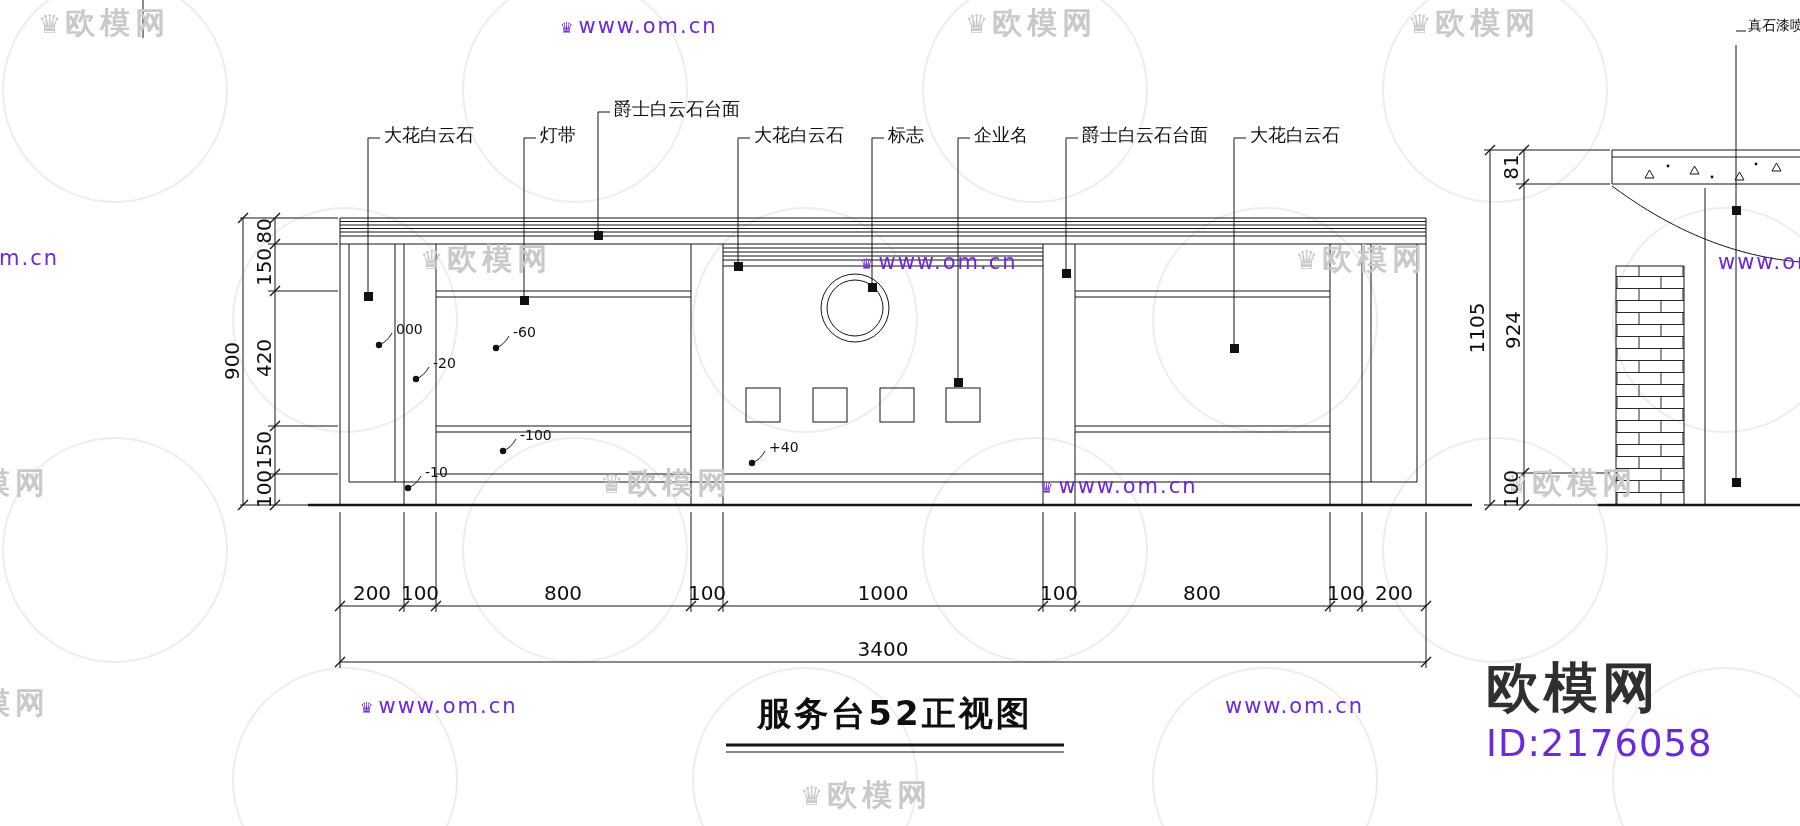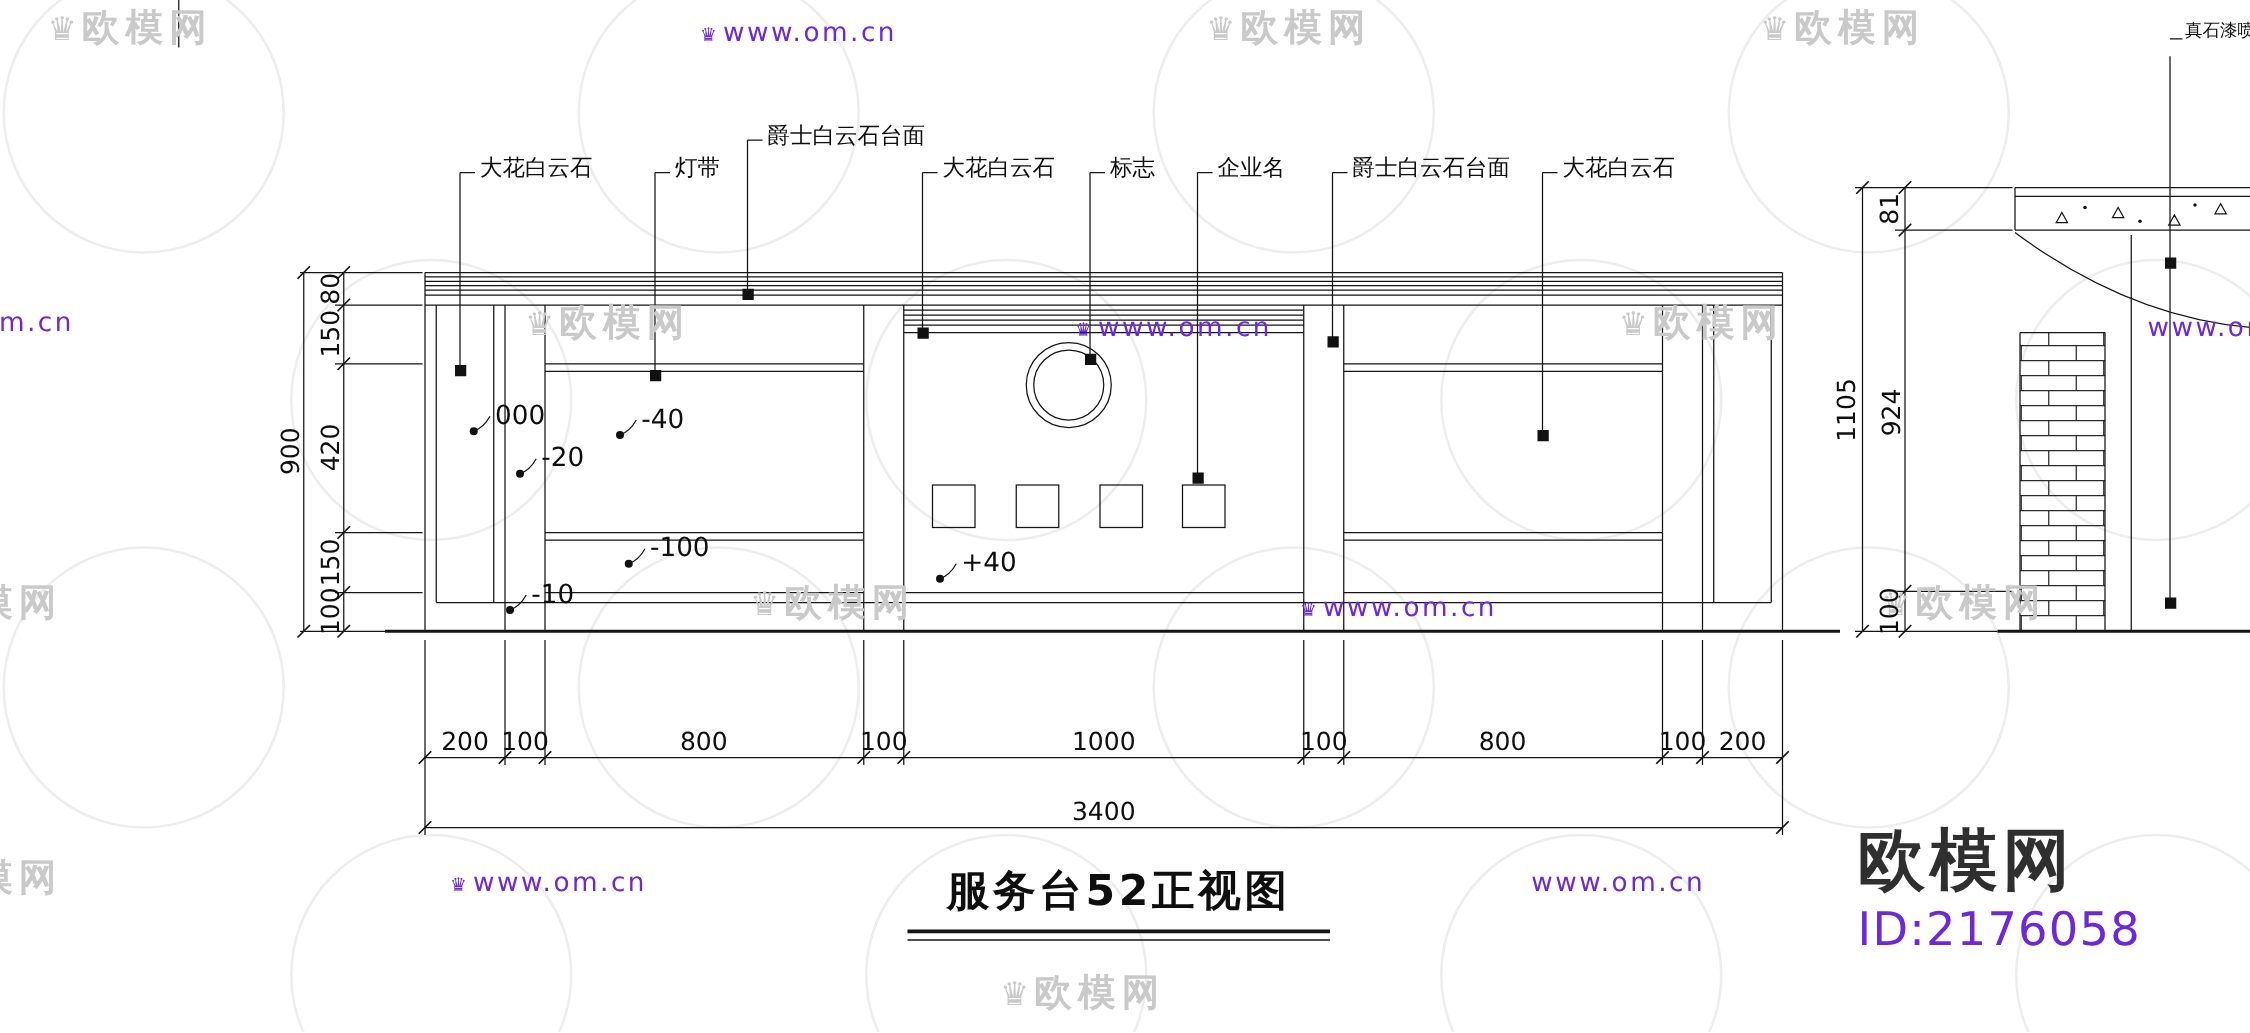--- a/index.html
+++ b/index.html
@@ -2,21 +2,21 @@
 <html><head>
 <meta charset="utf-8">
 <style>
   *{margin:0;padding:0;box-sizing:border-box}
   html,body{background:#ffffff}
   #canvas{position:relative;width:1800px;height:826px;background:#fff;overflow:hidden;
           font-family:"DejaVu Sans","Liberation Sans",sans-serif}
   #linework{position:absolute;left:0;top:0}
   .t{position:absolute;color:#0e0e0e;white-space:nowrap;line-height:1}
   .c{font-size:18px}
-  .ev{font-size:21px}
+  .ev{font-size:14px}
   .dim{font-size:20px}
   .dimc{transform:translateX(-50%)}
   .rot{transform:translate(-50%,-50%) rotate(-90deg)}
   .title{font-size:34px;font-weight:bold;letter-spacing:3px;transform:translateX(-50%)}
   .mat{font-size:14px}
   .wm{position:absolute;color:#c9c9c9;font-weight:bold;white-space:nowrap;line-height:1}
   .wm .cr{font-size:26px;margin-right:4px}
   .wm .bt{font-size:30px;letter-spacing:5px}
   .wmu{position:absolute;color:#6d28d9;font-weight:normal;font-size:21px;letter-spacing:2px;white-space:nowrap;line-height:1}
   .wmu .cr{font-size:15px;margin-right:3px}
@@ -157,21 +157,21 @@
   <div class="t c" style="left:384px;top:126px">大花白云石</div>
   <div class="t c" style="left:540px;top:126px">灯带</div>
   <div class="t c" style="left:614px;top:100px">爵士白云石台面</div>
   <div class="t c" style="left:754px;top:126px">大花白云石</div>
   <div class="t c" style="left:888px;top:126px">标志</div>
   <div class="t c" style="left:974px;top:126px">企业名</div>
   <div class="t c" style="left:1082px;top:126px">爵士白云石台面</div>
   <div class="t c" style="left:1250px;top:126px">大花白云石</div>
 
   <div class="t ev" style="left:396px;top:322px">000</div>
-  <div class="t ev" style="left:513px;top:325px">-40</div>
+  <div class="t ev" style="left:513px;top:325px">-60</div>
   <div class="t ev" style="left:433px;top:356px">-20</div>
   <div class="t ev" style="left:520px;top:428px">-100</div>
   <div class="t ev" style="left:425px;top:465px">-10</div>
   <div class="t ev" style="left:769px;top:440px">+40</div>
 
   <div class="t dim rot" style="left:232px;top:361px">900</div>
   <div class="t dim rot" style="left:264px;top:231px">80</div>
   <div class="t dim rot" style="left:264px;top:267px">150</div>
   <div class="t dim rot" style="left:264px;top:358px">420</div>
   <div class="t dim rot" style="left:264px;top:450px">150</div>

